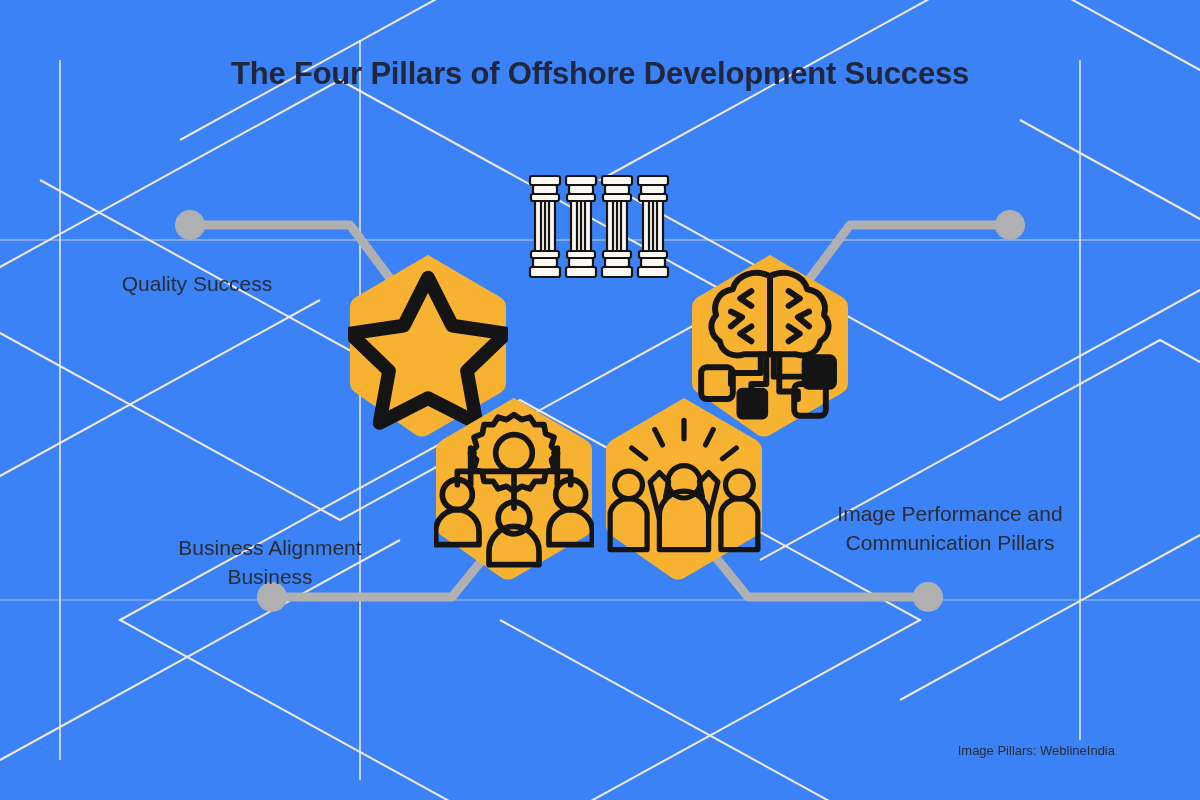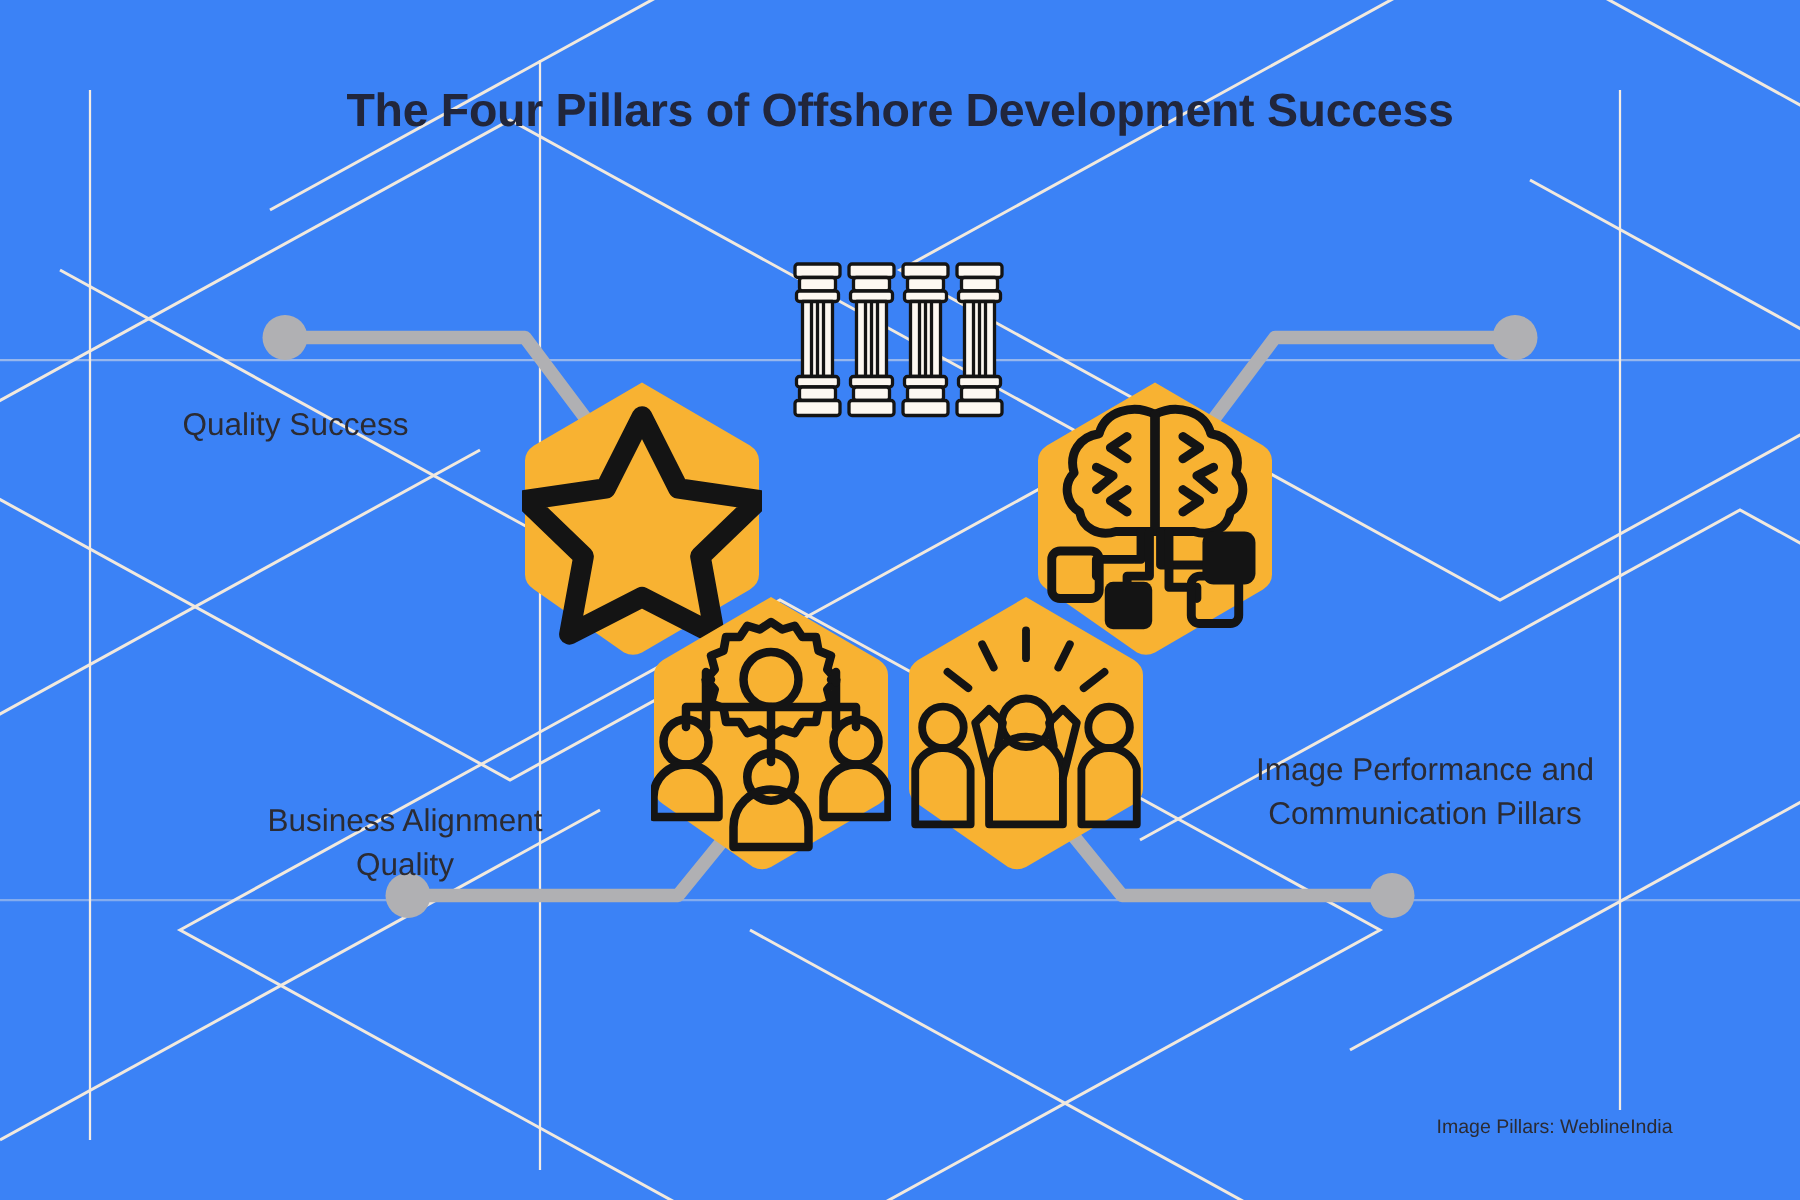--- a/index.html
+++ b/index.html
@@ -292,21 +292,21 @@
     </div>
   </div>
 
   <div class="label" id="label-quality">
     <div>Quality Success</div>
   </div>
 
 
   <div class="label" id="label-business">
     <div>Business Alignment</div>
-    <div>Quality</div>
+    <div>Business</div>
   </div>
 
   <div class="label" id="label-team">
     <div>Image Performance and</div>
     <div>Communication Pillars</div>
   </div>
 
   <div id="image-source">Image Pillars: WeblineIndia</div>
 
 </div>

